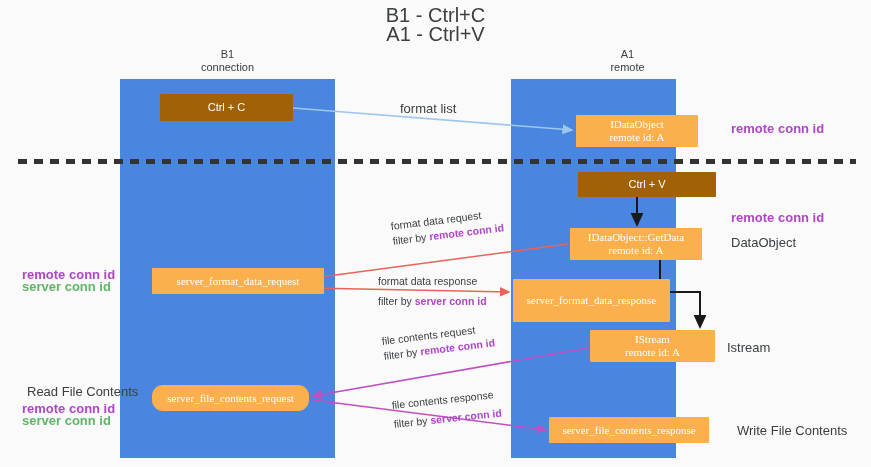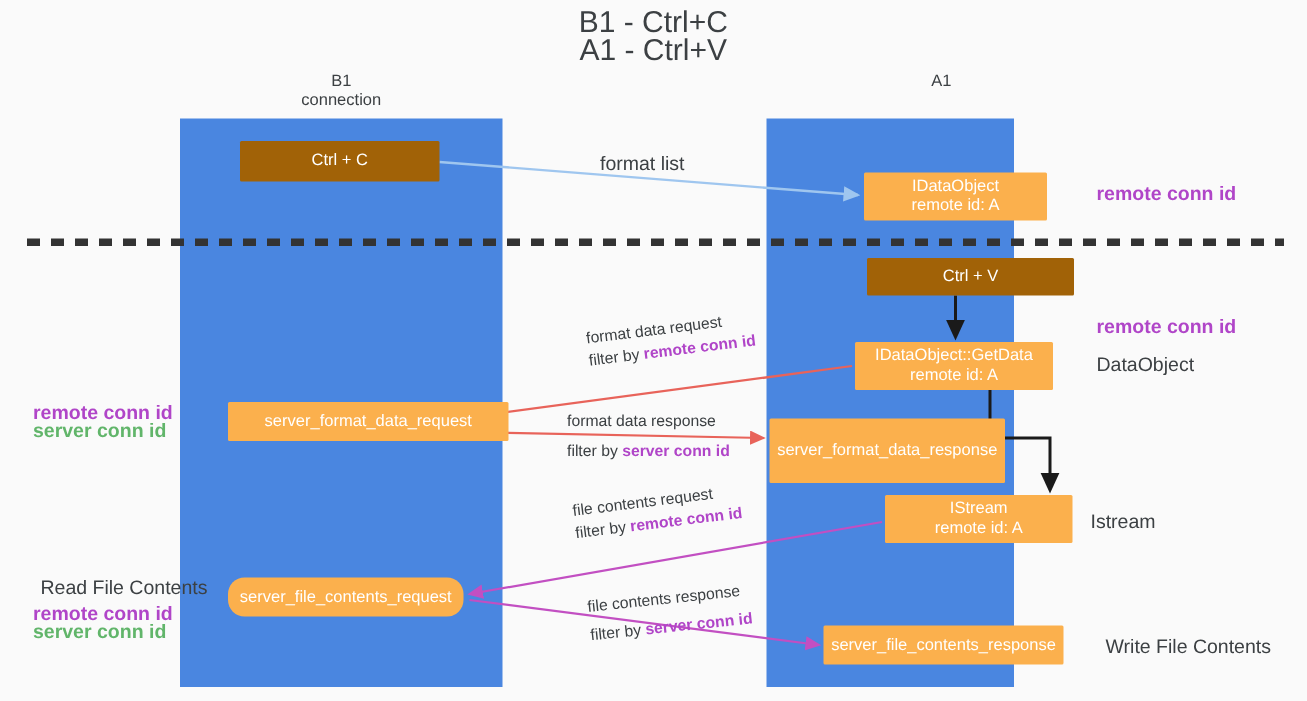--- a/index.html
+++ b/index.html
@@ -32,27 +32,27 @@
   #head-a1{left:550px;top:48px;width:155px;}
 
   
   .node{
     position:absolute;box-sizing:border-box;
     display:flex;flex-direction:column;align-items:center;justify-content:center;
     color:#ffffff;font-size:11px;line-height:13px;text-align:center;
     border-radius:1px;padding:2px 4px;
   }
   .green{background:#a16207;}
-  .orange{background:#fbb04d;}
+  .orange{background:#fbb04d;font-family:Liberation Serif, serif;}
 
   #n-ctrlc{left:160px;top:94px;width:133px;height:27px;}
   #n-idataobject{left:576px;top:115px;width:122px;height:32px;}
   #n-ctrlv{left:578px;top:172px;width:138px;height:25px;}
   #n-getdata{left:570px;top:228px;width:132px;height:32px;}
-  #n-fmtreq{left:152px;top:268px;width:187px;height:26px;}
+  #n-fmtreq{left:152px;top:268px;width:172px;height:26px;}
   #n-fmtresp{left:513px;top:279px;width:157px;height:43px;}
   #n-istream{left:590px;top:330px;width:125px;height:32px;}
   #n-filereq{left:152px;top:385px;width:157px;height:26px;border-radius:11px;}
   #n-fileresp{left:549px;top:417px;width:160px;height:26px;}
 
   
   .lbl{position:absolute;font-size:13px;line-height:14px;color:#3c4043;white-space:nowrap;}
   .purple{color:#b045c8;font-weight:bold;}
   .green-txt{color:#61b56a;font-weight:bold;}
   .dark{color:#3c4043;}
@@ -96,20 +96,21 @@
     <div>B1 - Ctrl+C</div>
     <div>A1 - Ctrl+V</div>
   </div>
 
   <div class="lane-head" id="head-b1">
     <div>B1</div>
     <div>connection</div>
   </div>
   <div class="lane-head" id="head-a1">
     <div>A1</div>
+    <div>remote</div>
   </div>
 
   <svg id="wires" viewBox="0 0 871 467">
     <defs>
       <marker id="ah-blue" markerWidth="7" markerHeight="7" refX="6" refY="3.2" orient="auto">
         <path d="M0,0 L7,3.2 L0,6.4 z" fill="#9fc6ef"></path>
       </marker>
       <marker id="ah-red" markerWidth="7" markerHeight="7" refX="6" refY="3.2" orient="auto">
         <path d="M0,0 L7,3.2 L0,6.4 z" fill="#e8635a"></path>
       </marker>

